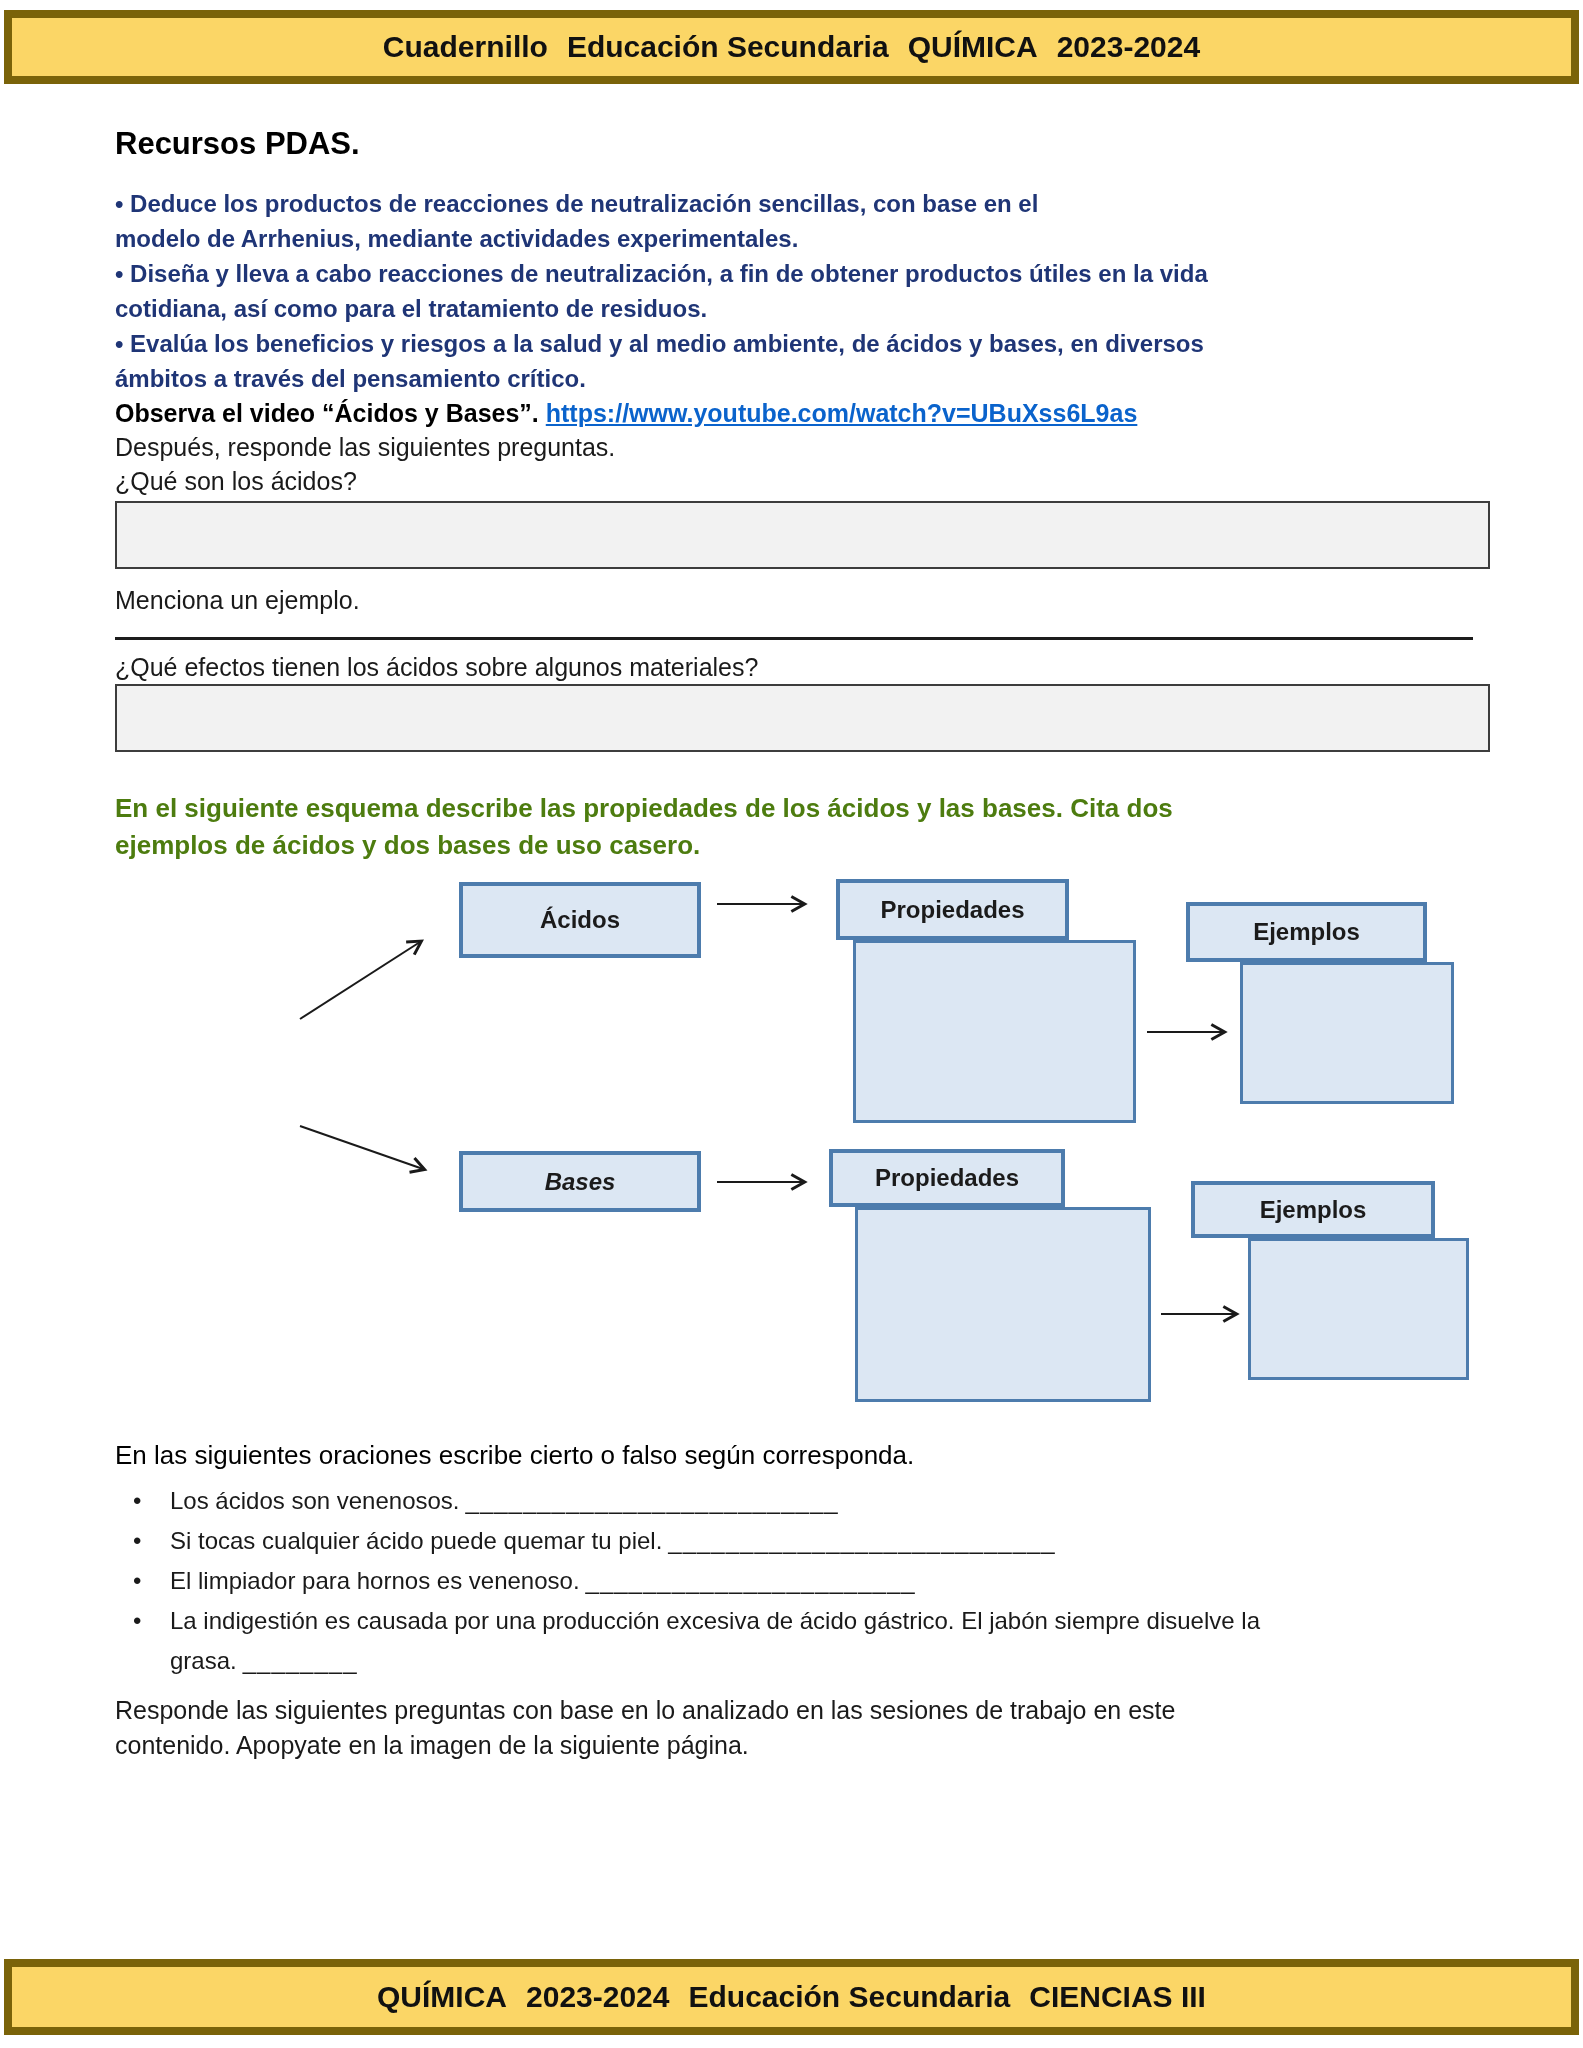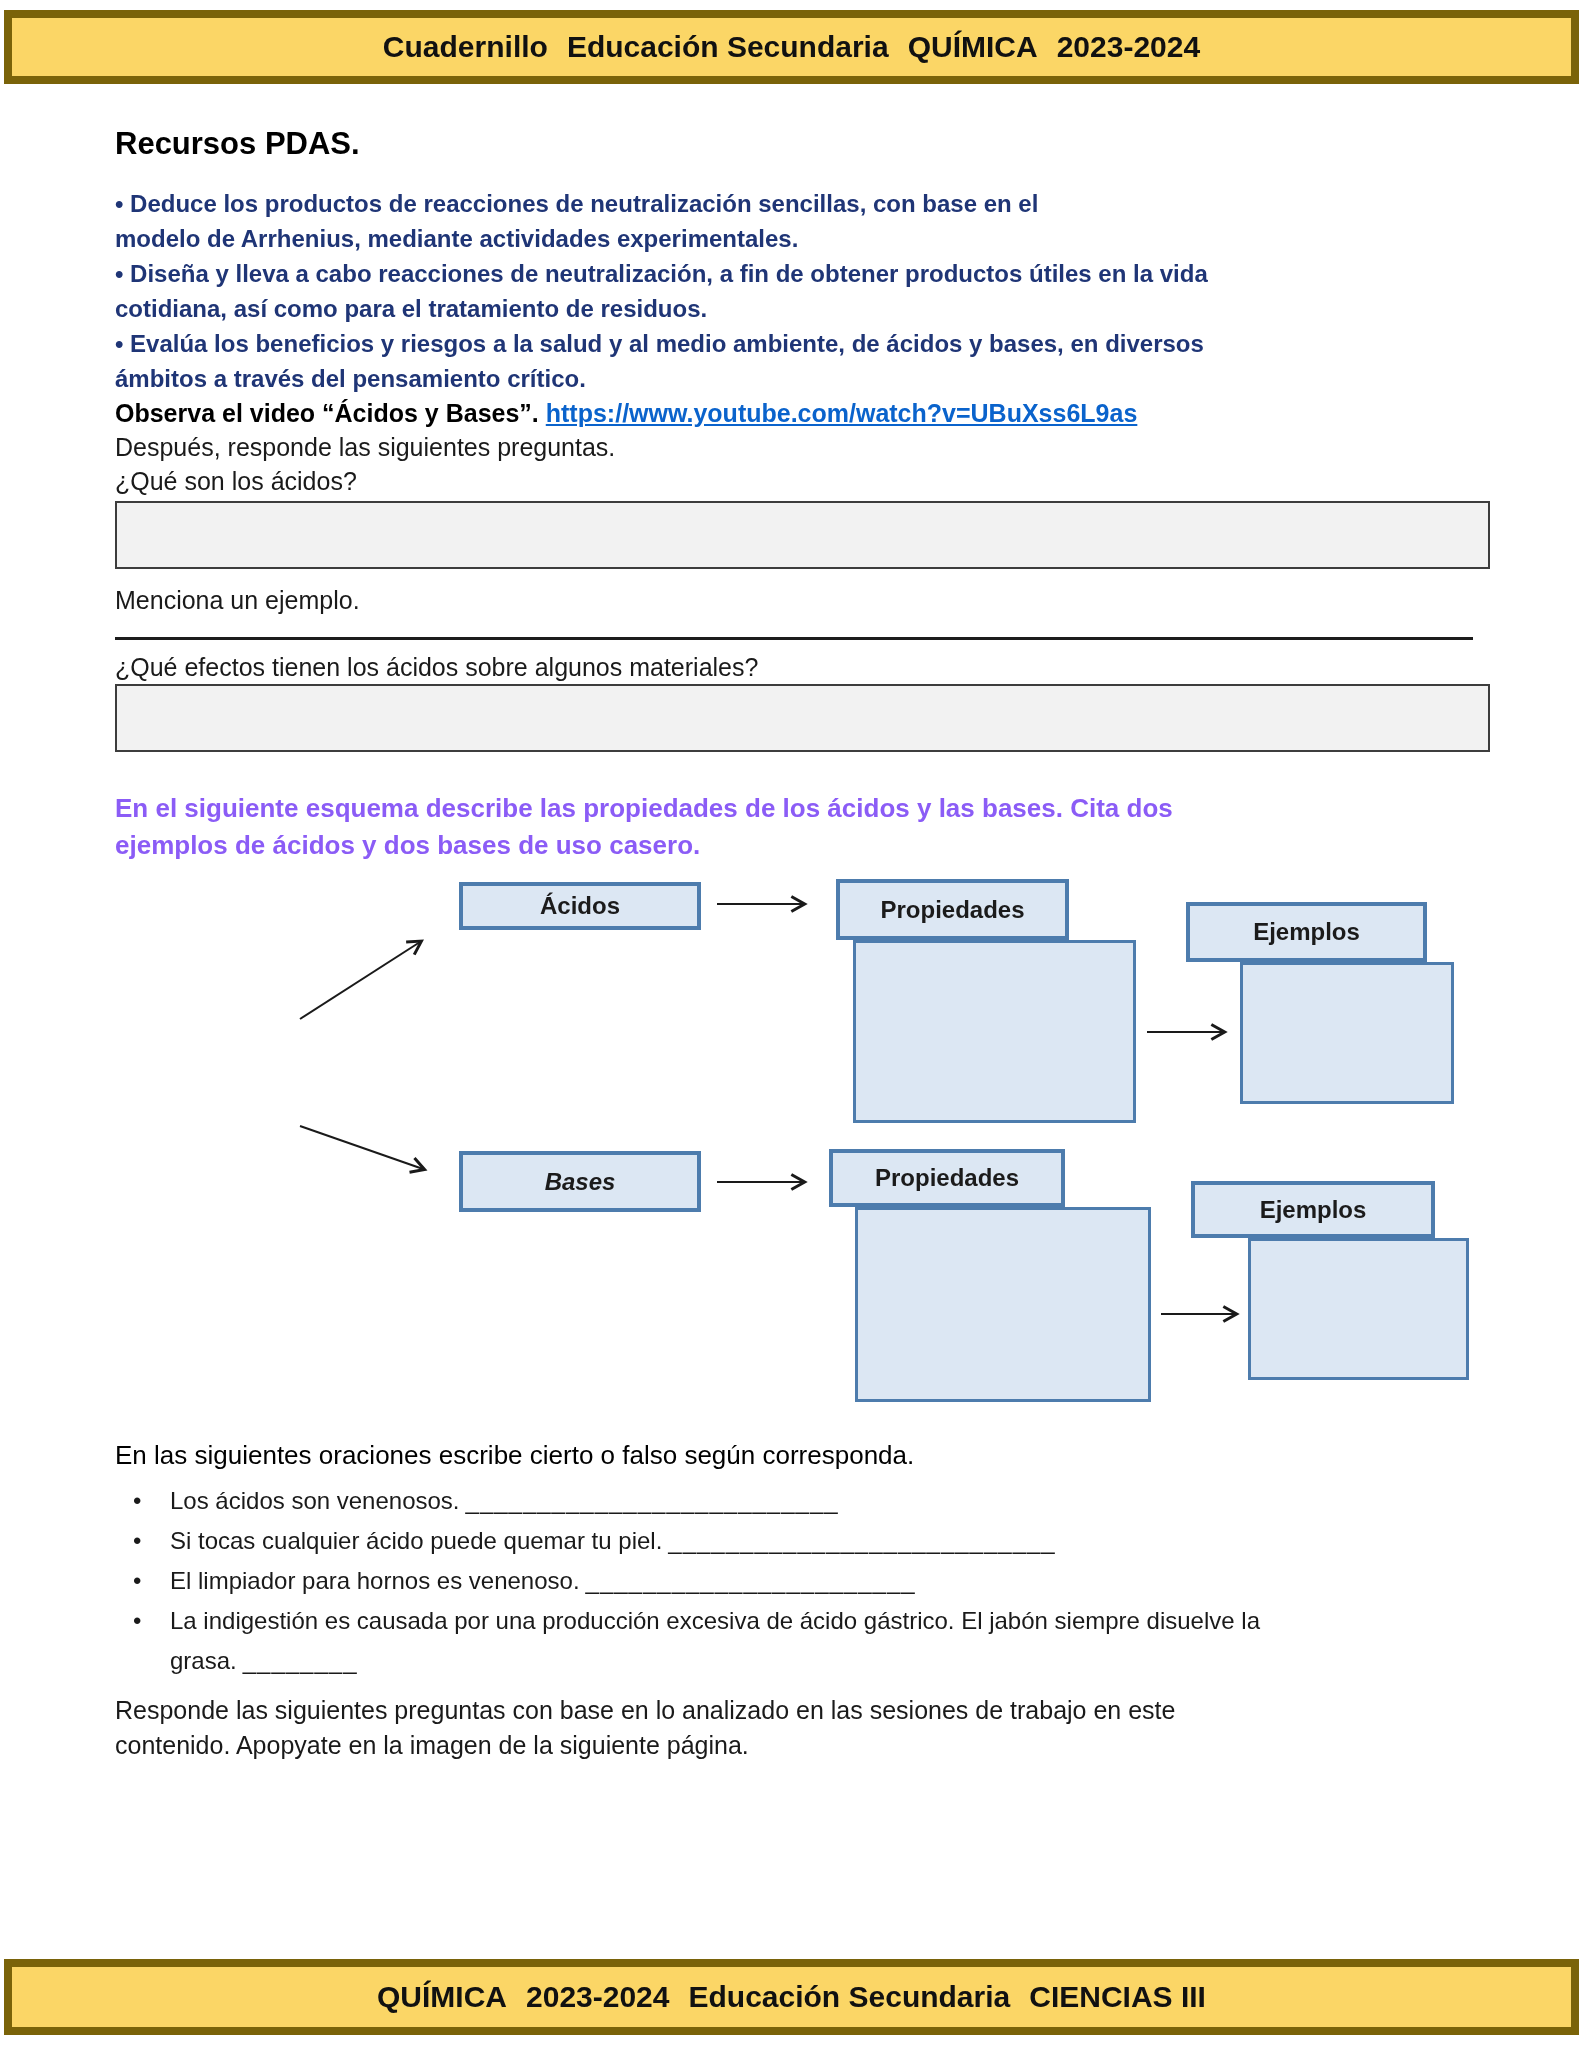--- a/index.html
+++ b/index.html
@@ -41,21 +41,21 @@
     background:#f2f2f2; border:2px solid #3d3d3d;
   }
   .box2 { margin-top:0; }
   .mt14 { margin-top:14px; }
   .mt10 { margin-top:10px; }
 
   .ansline { height:20px; border-bottom:3px solid #1c1c1c; width:1358px; }
 
   .esquema-head {
     margin:38px 0 0 0; font-size:26px; line-height:37px;
-    font-weight:bold; color:#8b5cf6; white-space:pre-wrap;
+    font-weight:bold; color:#4d7c0f; white-space:pre-wrap;
   }
 
   
   .diagram { position:relative; width:1375px; height:560px; }
   .dbox {
     position:absolute; box-sizing:border-box;
     background:#dce7f3; border:3px solid #4d7cad;
   }
   .dlabel {
     display:flex; align-items:center; justify-content:center;
@@ -124,21 +124,21 @@
         </marker>
       </defs>
       <line x1="602" y1="40" x2="688" y2="40" stroke="#1a1a1a" stroke-width="2" marker-end="url(#arrowhead)"></line>
       <line x1="1032" y1="168" x2="1108" y2="168" stroke="#1a1a1a" stroke-width="2" marker-end="url(#arrowhead)"></line>
       <line x1="185" y1="155" x2="305" y2="78" stroke="#1a1a1a" stroke-width="2" marker-end="url(#arrowhead)"></line>
       <line x1="185" y1="262" x2="308" y2="305" stroke="#1a1a1a" stroke-width="2" marker-end="url(#arrowhead)"></line>
       <line x1="602" y1="318" x2="688" y2="318" stroke="#1a1a1a" stroke-width="2" marker-end="url(#arrowhead)"></line>
       <line x1="1046" y1="450" x2="1120" y2="450" stroke="#1a1a1a" stroke-width="2" marker-end="url(#arrowhead)"></line>
     </svg>
 
-    <div class="dbox dlabel" style="left:344px; top:18px;  width:242px; height:48px;">Ácidos</div>
+    <div class="dbox dlabel" style="left:344px; top:18px;  width:242px; height:76px;">Ácidos</div>
     <div class="dbox dlabel" style="left:344px; top:287px; width:242px; height:61px;font-style:italic;">Bases</div>
 
     <div class="dbox dlabel" style="left:721px; top:15px;  width:233px; height:61px;">Propiedades</div>
     <div class="dbox dfill" style="left:738px; top:76px;  width:283px; height:183px;"></div>
 
     <div class="dbox dlabel" style="left:1071px; top:38px; width:241px; height:60px;">Ejemplos</div>
     <div class="dbox dfill" style="left:1125px; top:98px; width:214px; height:142px;"></div>
 
     <div class="dbox dlabel" style="left:714px; top:285px; width:236px; height:58px;">Propiedades</div>
     <div class="dbox dfill" style="left:740px; top:343px; width:296px; height:195px;"></div>

